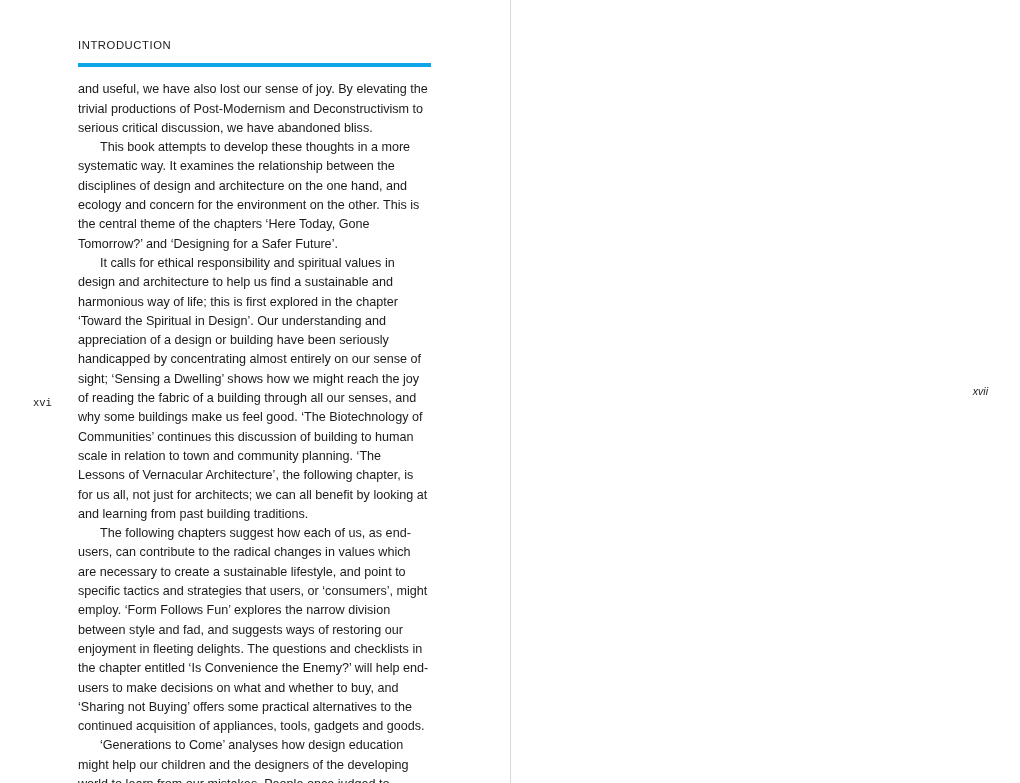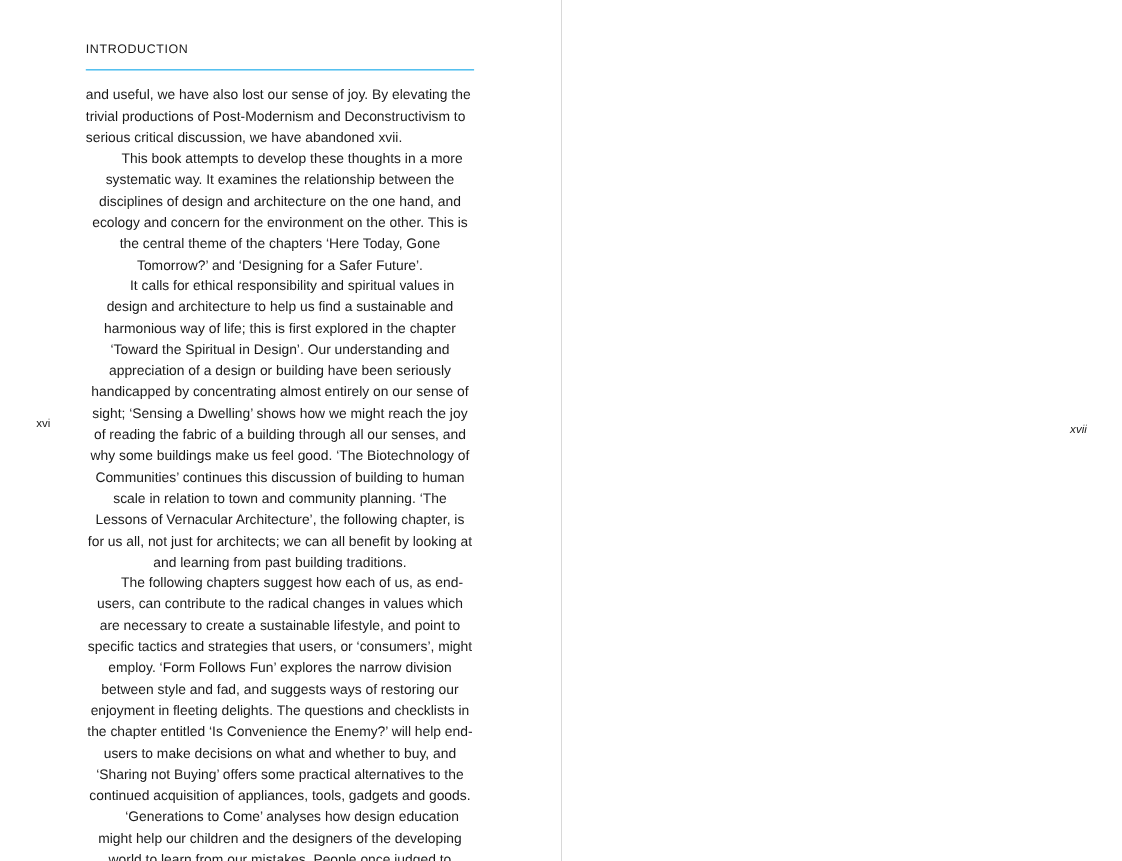--- a/index.html
+++ b/index.html
@@ -42,57 +42,57 @@
     font-size: 12.6px;
     line-height: 19.3px;
   }
   .page.left .content { left: 78px; }
 
   .running-head {
     font-size: 11.3px;
     letter-spacing: 0.55px;
     color: #1a1a1a;
     padding-bottom: 8px;
-    border-bottom: 1px solid #0ea5e9;
+    border-bottom: 4px solid #0ea5e9;
     margin-bottom: 13px;
     white-space: nowrap;
   }
   .body-text p {
     margin: 0;
     text-indent: 0;
   }
   .body-text p.indent {
     text-indent: 22px;
-    text-align: center;
   }
   .folio {
     position: absolute;
     font-size: 10.5px;
     color: #1a1a1a;
   }
   .folio.left-folio {
     left: 33px;
-    top: 379px;
+    top: 397px;
+    font-family: Liberation Mono, monospace;
   }
   .folio.right-folio {
     right: 32px;
     top: 385px;
   }
 </style>
 </head>
 <body>
 
 <div class="spread">
 
   <div class="page left">
     <div class="folio left-folio">xvi</div>
     <div class="content">
       <div class="running-head">INTRODUCTION</div>
       <div class="body-text">
-        <p>and useful, we have also lost our sense of joy. By elevating the trivial productions of Post-Modernism and Deconstructivism to serious critical discussion, we have abandoned xvii.</p>
+        <p>and useful, we have also lost our sense of joy. By elevating the trivial productions of Post-Modernism and Deconstructivism to serious critical discussion, we have abandoned bliss.</p>
         <p class="indent">This book attempts to develop these thoughts in a more systematic way. It examines the relationship between the disciplines of design and architecture on the one hand, and ecology and concern for the environment on the other. This is the central theme of the chapters ‘Here Today, Gone Tomorrow?’ and ‘Designing for a Safer Future’.</p>
         <p class="indent">It calls for ethical responsibility and spiritual values in design and architecture to help us find a sustainable and harmonious way of life; this is first explored in the chapter ‘Toward the Spiritual in Design’. Our understanding and appreciation of a design or building have been seriously handicapped by concentrating almost entirely on our sense of sight; ‘Sensing a Dwelling’ shows how we might reach the joy of reading the fabric of a building through all our senses, and why some buildings make us feel good. ‘The Biotechnology of Communities’ continues this discussion of building to human scale in relation to town and community planning. ‘The Lessons of Vernacular Architecture’, the following chapter, is for us all, not just for architects; we can all benefit by looking at and learning from past building traditions.</p>
         <p class="indent">The following chapters suggest how each of us, as end-users, can contribute to the radical changes in values which are necessary to create a sustainable lifestyle, and point to specific tactics and strategies that users, or ‘consumers’, might employ. ‘Form Follows Fun’ explores the narrow division between style and fad, and suggests ways of restoring our enjoyment in fleeting delights. The questions and checklists in the chapter entitled ‘Is Convenience the Enemy?’ will help end-users to make decisions on what and whether to buy, and ‘Sharing not Buying’ offers some practical alternatives to the continued acquisition of appliances, tools, gadgets and goods.</p>
         <p class="indent">‘Generations to Come’ analyses how design education might help our children and the designers of the developing world to learn from our mistakes. People once judged to</p>
       </div>
     </div>
   </div>
 
   <div class="page right">
     <div class="folio right-folio">xvii</div>

